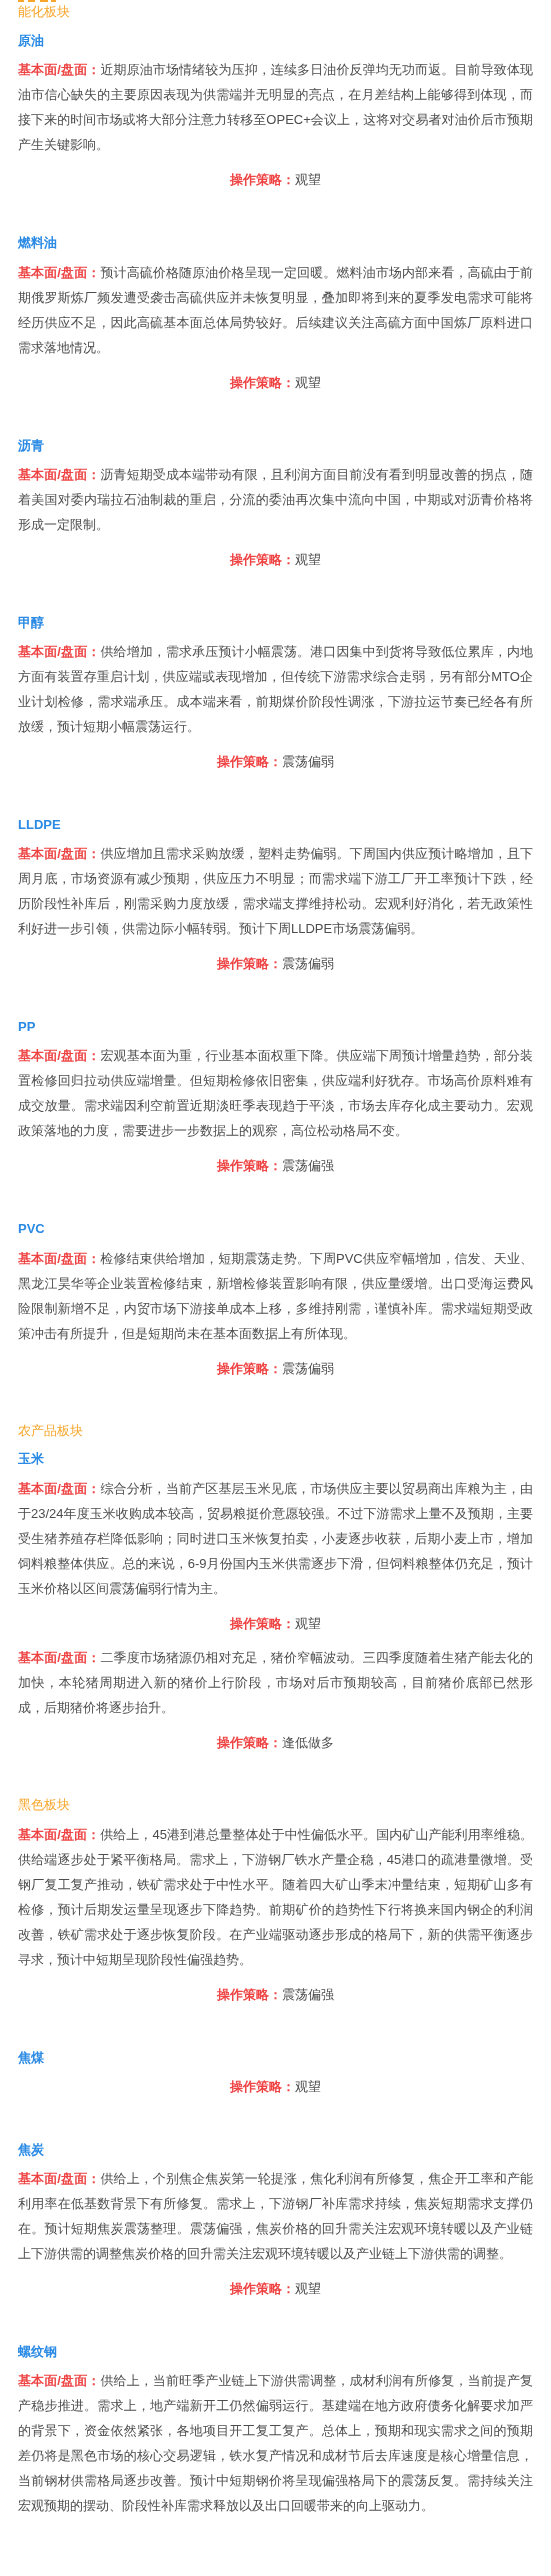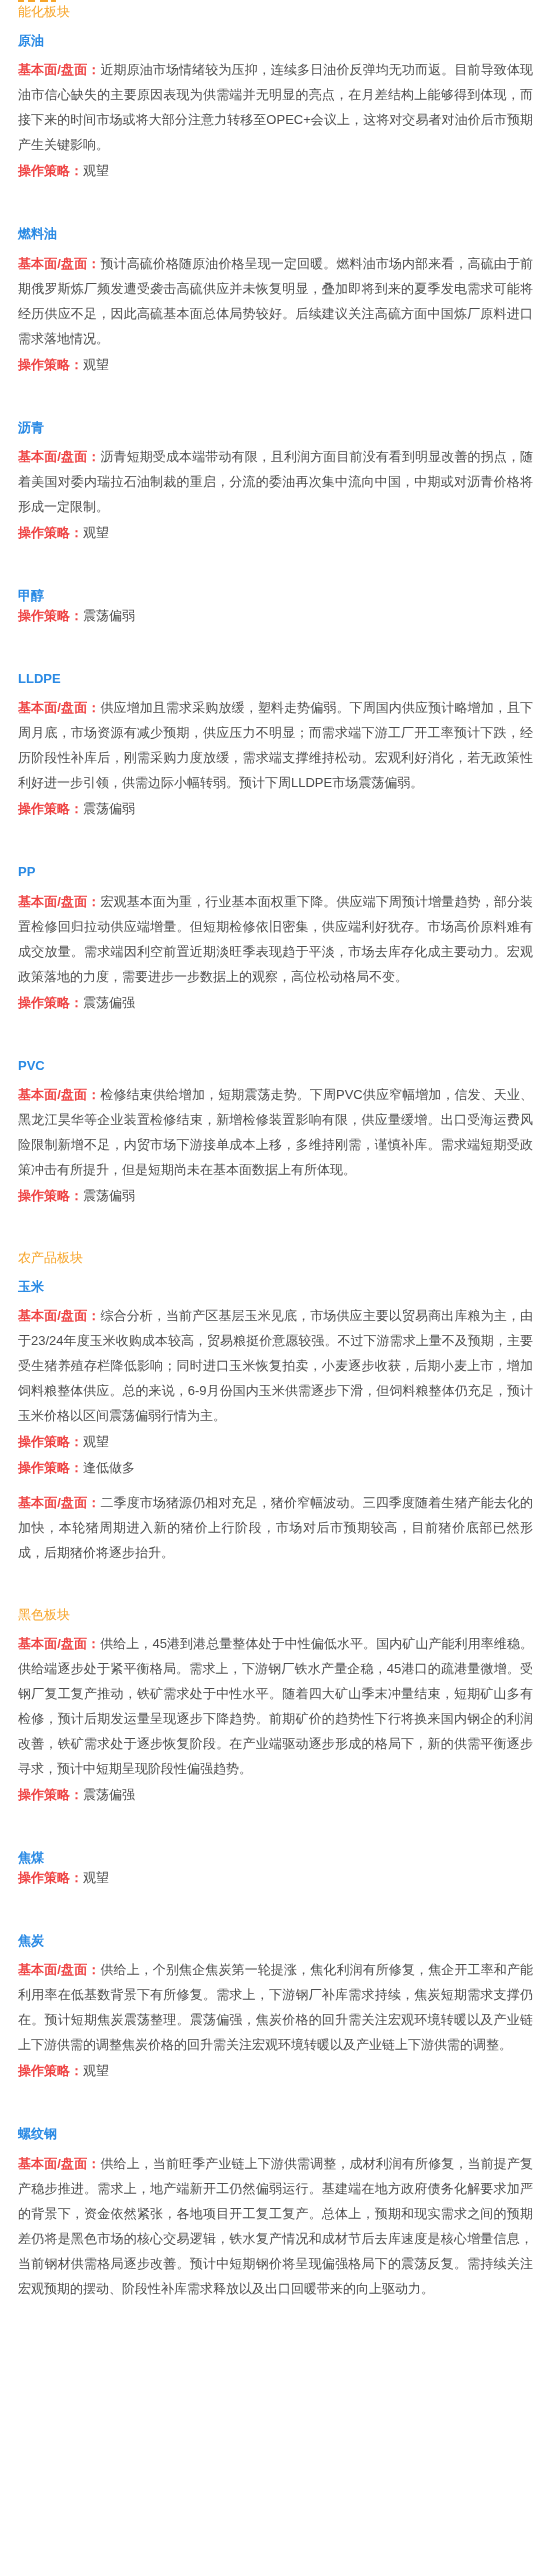--- a/index.html
+++ b/index.html
@@ -36,21 +36,21 @@
   }
   .label.after-board { margin-top: 15.5px; }
   .para {
     margin: 9.8px 0 0 0;
     font-size: 13px; line-height: 25px;
     color: #4d4d4d;
     text-align: justify;
     word-break: break-all;
   }
   .para .prefix { color: #ef4444; font-weight: 700; }
-  .strategy { margin-top: 1px; text-align: left; }
+  .strategy { margin-top: 10px; text-align: center; }
 </style>
 </head>
 <body>
 
 <div class="page">
   <div class="clip-frag"></div>
 
   <h2 class="board first">能化板块</h2>
 
   <section>
@@ -66,20 +66,21 @@
   </section>
 
   <section>
     <h3 class="label">沥青</h3>
     <p class="para"><b class="prefix">基本面/盘面：</b><span>沥青短期受成本端带动有限，且利润方面目前没有看到明显改善的拐点，随着美国对委内瑞拉石油制裁的重启，分流的委油再次集中流向中国，中期或对沥青价格将形成一定限制。</span></p>
     <p class="para strategy"><b class="prefix">操作策略：</b><span>观望</span></p>
   </section>
 
   <section>
     <h3 class="label">甲醇</h3>
+    <p class="para"><b class="prefix">基本面/盘面：</b><span>供给增加，需求承压预计小幅震荡。港口因集中到货将导致低位累库，内地方面有装置存重启计划，供应端或表现增加，但传统下游需求综合走弱，另有部分MTO企业计划检修，需求端承压。成本端来看，前期煤价阶段性调涨，下游拉运节奏已经各有所放缓，预计短期小幅震荡运行。</span></p>
     <p class="para strategy"><b class="prefix">操作策略：</b><span>震荡偏弱</span></p>
   </section>
 
   <section>
     <h3 class="label">LLDPE</h3>
     <p class="para"><b class="prefix">基本面/盘面：</b><span>供应增加且需求采购放缓，塑料走势偏弱。下周国内供应预计略增加，且下周月底，市场资源有减少预期，供应压力不明显；而需求端下游工厂开工率预计下跌，经历阶段性补库后，刚需采购力度放缓，需求端支撑维持松动。宏观利好消化，若无政策性利好进一步引领，供需边际小幅转弱。预计下周LLDPE市场震荡偏弱。</span></p>
     <p class="para strategy"><b class="prefix">操作策略：</b><span>震荡偏弱</span></p>
   </section>
 
   <section>
@@ -96,22 +97,22 @@
 
   <h2 class="board">农产品板块</h2>
 
   <section>
     <h3 class="label after-board">玉米</h3>
     <p class="para"><b class="prefix">基本面/盘面：</b><span>综合分析，当前产区基层玉米见底，市场供应主要以贸易商出库粮为主，由于23/24年度玉米收购成本较高，贸易粮挺价意愿较强。不过下游需求上量不及预期，主要受生猪养殖存栏降低影响；同时进口玉米恢复拍卖，小麦逐步收获，后期小麦上市，增加饲料粮整体供应。总的来说，6-9月份国内玉米供需逐步下滑，但饲料粮整体仍充足，预计玉米价格以区间震荡偏弱行情为主。</span></p>
     <p class="para strategy"><b class="prefix">操作策略：</b><span>观望</span></p>
   </section>
 
   <section>
+    <p class="para"><b class="prefix">基本面/盘面：</b><span>二季度市场猪源仍相对充足，猪价窄幅波动。三四季度随着生猪产能去化的加快，本轮猪周期进入新的猪价上行阶段，市场对后市预期较高，目前猪价底部已然形成，后期猪价将逐步抬升。</span></p>
     <p class="para strategy"><b class="prefix">操作策略：</b><span>逢低做多</span></p>
-    <p class="para"><b class="prefix">基本面/盘面：</b><span>二季度市场猪源仍相对充足，猪价窄幅波动。三四季度随着生猪产能去化的加快，本轮猪周期进入新的猪价上行阶段，市场对后市预期较高，目前猪价底部已然形成，后期猪价将逐步抬升。</span></p>
   </section>
 
   <h2 class="board">黑色板块</h2>
 
   <section>
     <p class="para"><b class="prefix">基本面/盘面：</b><span>供给上，45港到港总量整体处于中性偏低水平。国内矿山产能利用率维稳。供给端逐步处于紧平衡格局。需求上，下游钢厂铁水产量企稳，45港口的疏港量微增。受钢厂复工复产推动，铁矿需求处于中性水平。随着四大矿山季末冲量结束，短期矿山多有检修，预计后期发运量呈现逐步下降趋势。前期矿价的趋势性下行将换来国内钢企的利润改善，铁矿需求处于逐步恢复阶段。在产业端驱动逐步形成的格局下，新的供需平衡逐步寻求，预计中短期呈现阶段性偏强趋势。</span></p>
     <p class="para strategy"><b class="prefix">操作策略：</b><span>震荡偏强</span></p>
   </section>
 
   <section>

